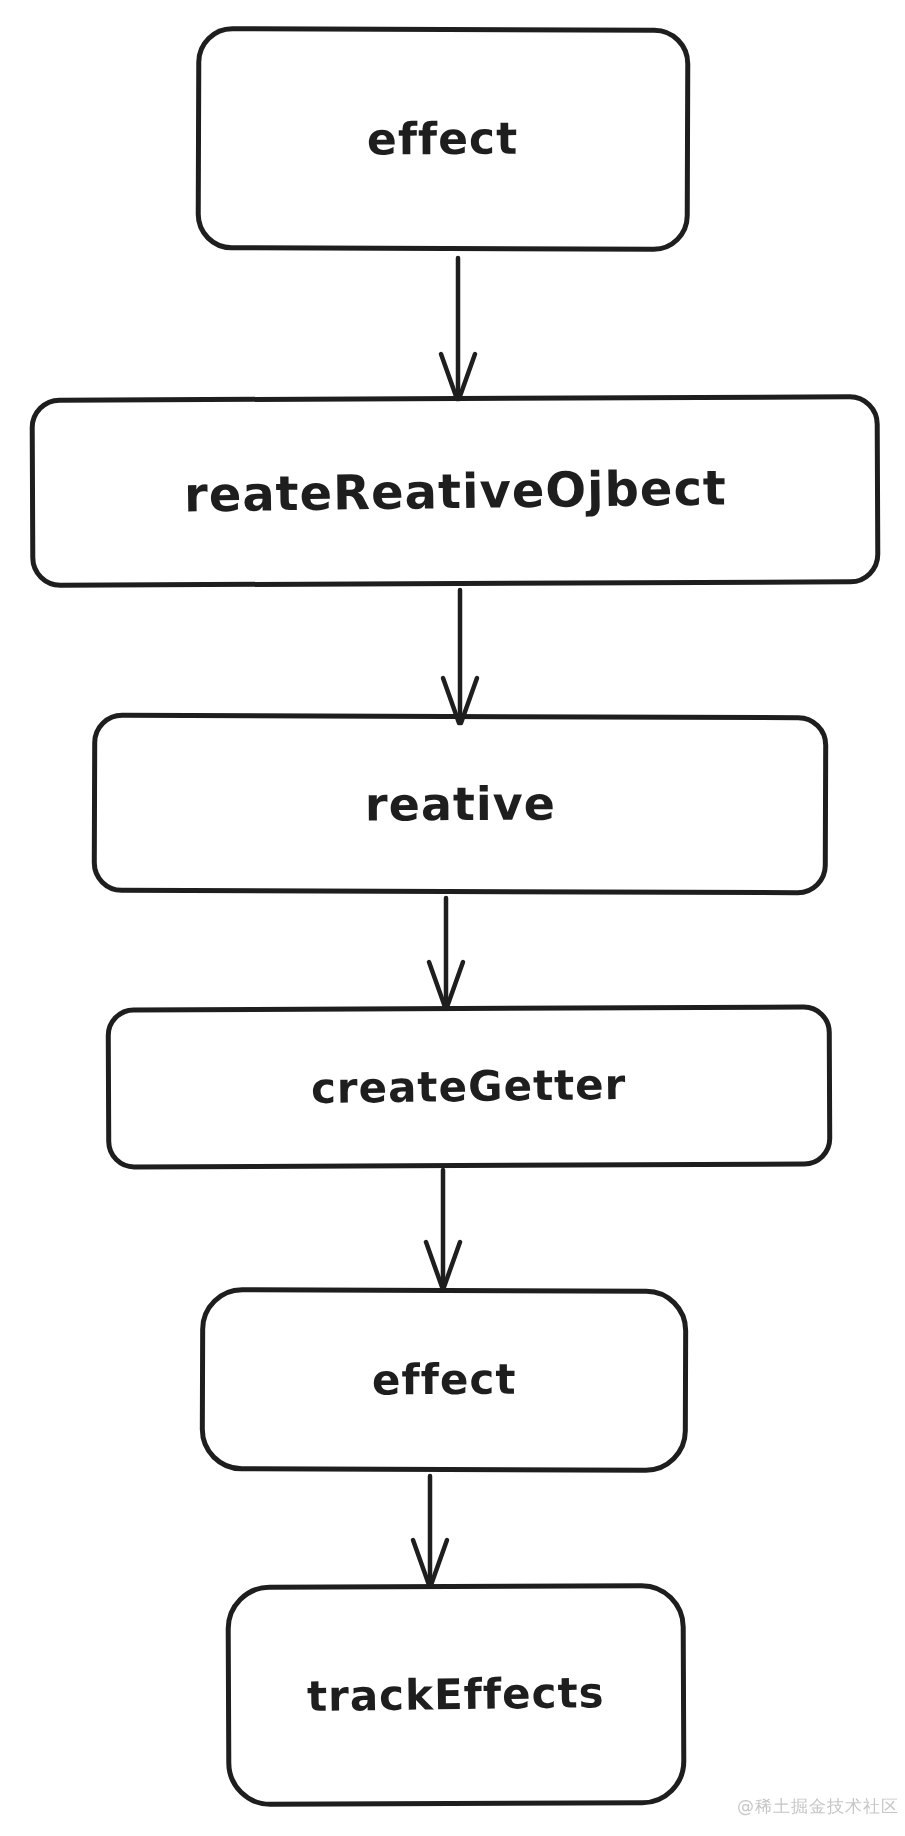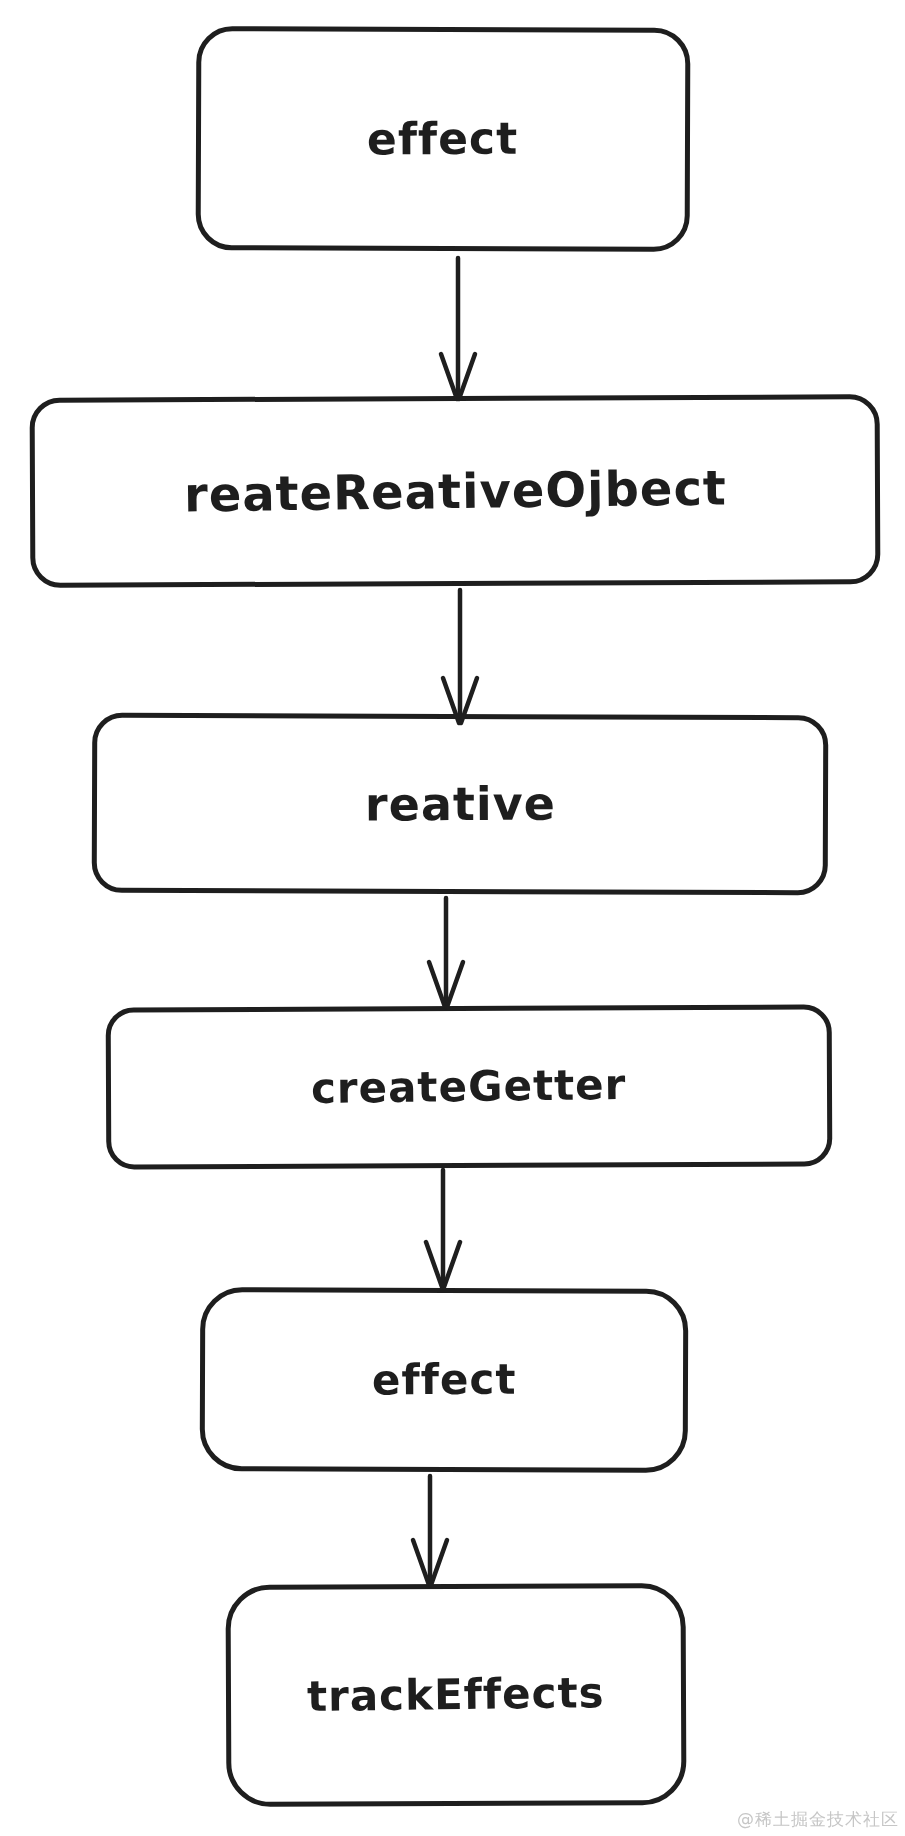--- a/index.html
+++ b/index.html
@@ -37,21 +37,21 @@
     transform: rotate(-0.5deg);
     white-space: nowrap;
   }
   .edge {
     position: absolute;
     overflow: visible;
   }
   .watermark {
     position: absolute;
     right: 6px;
-    bottom: 5px;
+    bottom: 18px;
     font-size: 17px;
     letter-spacing: 1px;
     font-family: "DejaVu Sans", sans-serif;
   }
 </style>
 </head>
 <body>
 
 <div id="canvas">
 

